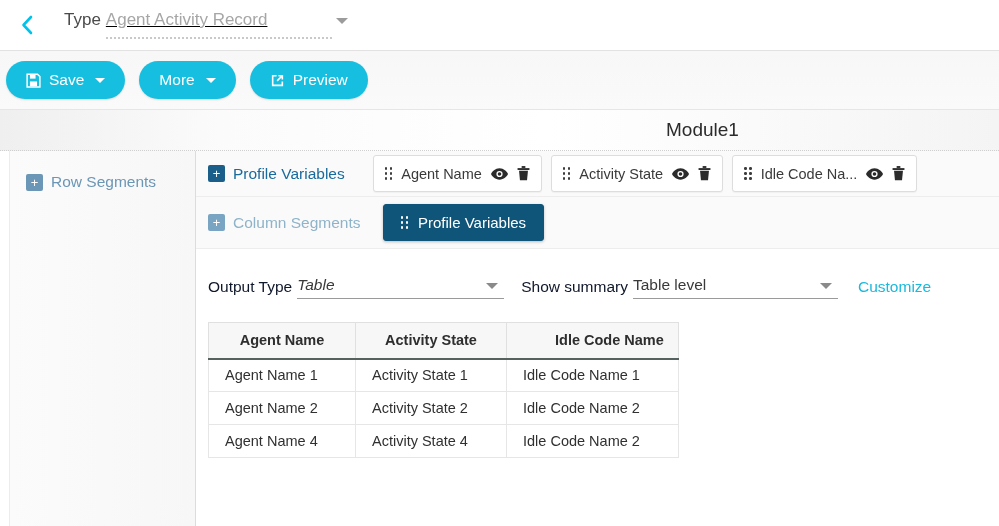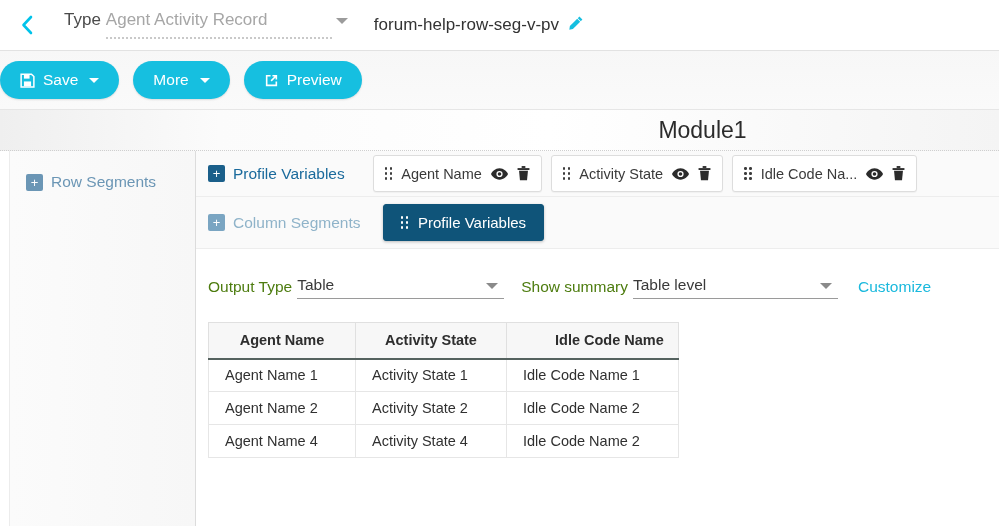--- a/index.html
+++ b/index.html
@@ -37,20 +37,21 @@
   .type-label {
     font-size: 17px;
     color: #4a4a4a;
     padding-top: 4px;
   }
   .type-select-wrap {
     position: relative;
     width: 226px;
     margin-left: 5px;
     padding-top: 4px;
+    text-decoration: underline;
   }
   .type-value {
     font-size: 17px;
     color: #a6a6a6;
     display: block;
     white-space: nowrap;
   }
   .dotted-underline {
     position: absolute;
     left: 0; right: 0;
@@ -81,21 +82,21 @@
   }
   .pencil-icon { display: block; cursor: pointer; }
 
   
   .toolbar {
     height: 59px;
     background: linear-gradient(to bottom, #f7f7f7 0%, #fafafa 100%);
     border-bottom: 1px solid #e6e6e6;
     display: flex;
     align-items: center;
-    padding-left: 0;
+    padding-left: 6px;
     gap: 14px;
   }
   .pill {
     height: 38px;
     border-radius: 19px;
     background: #16bfe0;
     color: #ffffff;
     border: none;
     display: flex;
     align-items: center;
@@ -119,21 +120,21 @@
   .module-bar {
     height: 41px;
     background: linear-gradient(to right, #efefef 0%, #fbfbfb 22%, #ffffff 55%, #f4f4f4 100%);
     display: flex;
     align-items: center;
     justify-content: center;
     border-bottom: 1px dotted #cfcfcf;
     position: relative;
   }
   .module-title {
-    font-size: 23px;
+    font-size: 19px;
     color: #2b2b2b;
     position: relative;
     left: 203px;
   }
 
   
   .body-split {
     display: flex;
     height: 375px;
     background: #ffffff;
@@ -235,40 +236,40 @@
   
   .controls {
     display: flex;
     align-items: flex-end;
     padding-left: 12px;
     padding-top: 24px;
     gap: 0;
   }
   .ctrl-label {
     font-size: 15.5px;
-    color: #4d7c0f;
+    color: #0f172a;
     padding-bottom: 3px;
     white-space: nowrap;
   }
   .ctrl-select {
     position: relative;
     margin-left: 5px;
     border-bottom: 1px solid #9a9a9a;
     height: 26px;
     display: flex;
     align-items: flex-end;
     cursor: pointer;
   }
   .ctrl-select .val {
     font-size: 15.5px;
     color: #3a3a3a;
     padding-bottom: 4px;
   }
   .ctrl-select .caret-down { position: absolute; right: 6px; bottom: 9px; border-top-color: #8a8a8a; }
-  .w-output { width: 207px; }
+  .w-output { width: 207px; font-style: italic; }
   .w-summary { width: 205px; }
   .customize-link {
     font-size: 15.5px;
     color: #1ab9dd;
     margin-left: 20px;
     padding-bottom: 3px;
     cursor: pointer;
   }
 
   
@@ -315,29 +316,20 @@
 
   <div class="type-group">
     <span class="type-label">Type</span>
     <div class="type-select-wrap">
       <span class="type-value">Agent Activity Record</span>
       <span class="dotted-underline"></span>
       <span class="caret-down type-caret"></span>
     </div>
   </div>
 
-  <div class="doc-title-group">
-    <span class="doc-title">forum-help-row-seg-v-pv</span>
-    <span class="pencil-icon">
-      <svg width="16" height="16" viewBox="0 0 16 16">
-        <path d="M11.4 1.6l3 3-1.6 1.6-3-3z" fill="#16bfe0"></path>
-        <path d="M9.2 3.8l3 3-7.3 7.3-3.6.6.6-3.6z" fill="#16bfe0"></path>
-      </svg>
-    </span>
-  </div>
 
 </div>
 
 <div class="toolbar">
 
   <button class="pill">
     <span>
       <svg width="15" height="15" viewBox="0 0 16 16">
         <path d="M1.2 1.2h11L14.8 3.8v11H1.2z" fill="none" stroke="#fff" stroke-width="1.6"></path>
         <rect x="4.2" y="1.8" width="6" height="4.2" fill="#fff"></rect>

